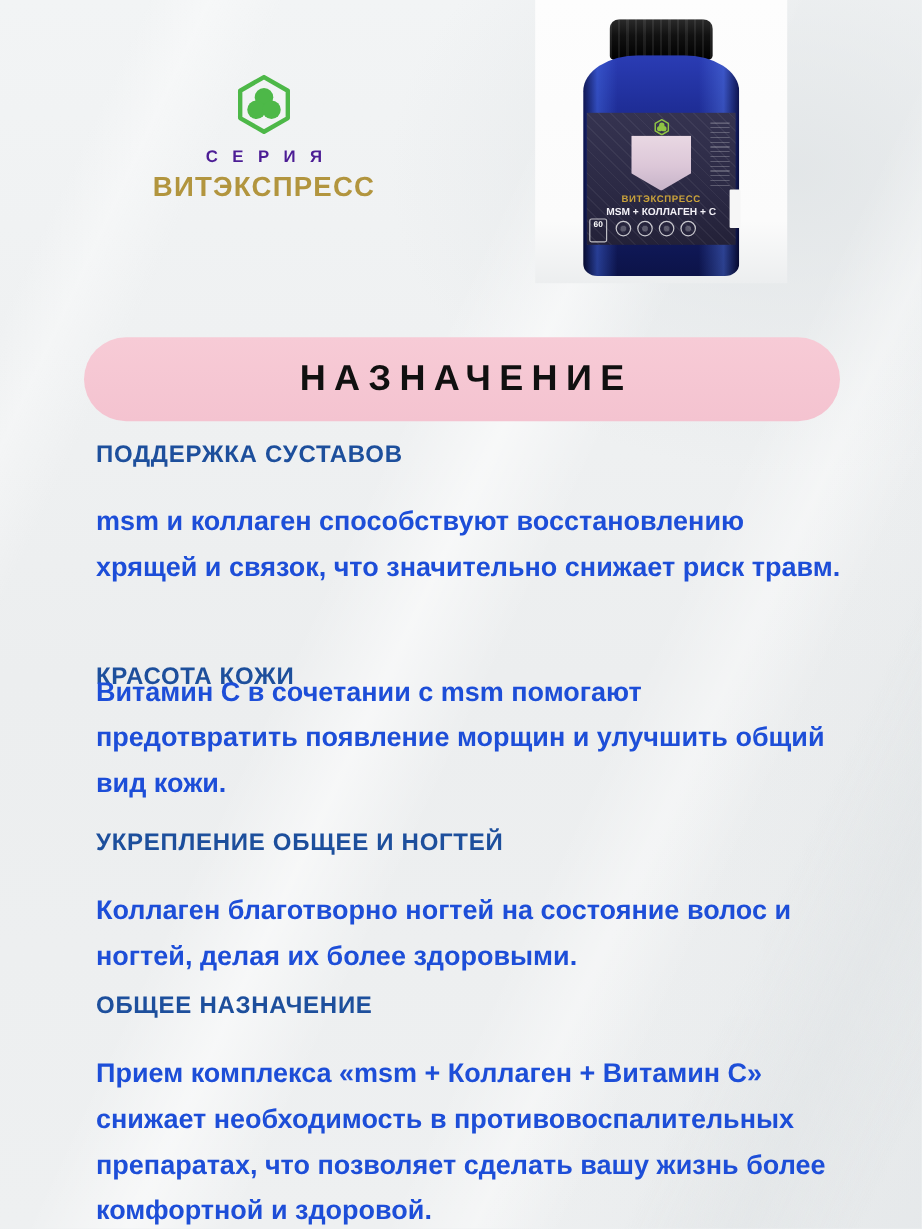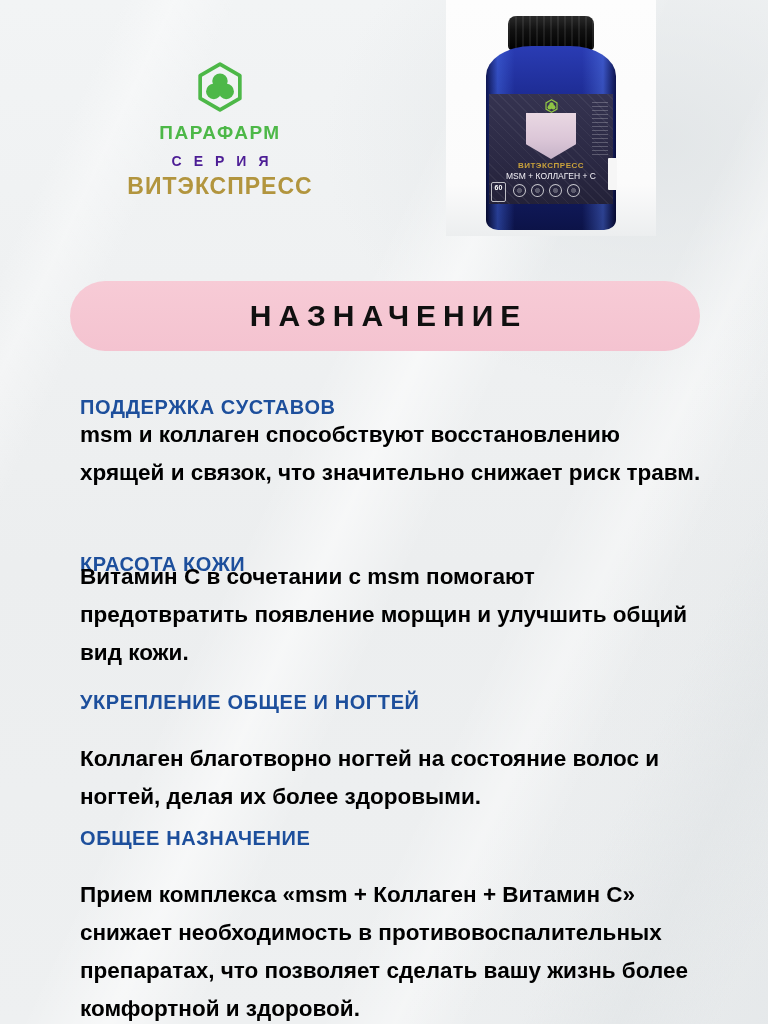--- a/index.html
+++ b/index.html
@@ -63,21 +63,21 @@
   }
   .label-logo{ position:absolute; left:56px; top:5px; }
   .shield{
     position:absolute; left:37px; top:19px; width:50px; height:46px;
     background:linear-gradient(180deg,#e9d8e3 0%, #dcc7d8 55%, #c6b3c8 100%);
     clip-path:polygon(0 0, 100% 0, 100% 68%, 50% 100%, 0 68%);
   }
   .label-brand{ position:absolute; left:0; top:67px; width:100%; text-align:center;
     font-size:8px; font-weight:bold; letter-spacing:.5px; color:#c9a23b; }
   .label-name{ position:absolute; left:0; top:77px; width:100%; text-align:center;
-    font-size:8.5px; font-weight:normal; color:#f2f0f6; }
+    font-size:8.5px; font-weight:bold; color:#f2f0f6; }
   .label-icons{ position:absolute; left:24px; top:90px; width:96px; display:flex; gap:5px; }
   .qicon{ width:13px; height:13px; border:1px solid rgba(255,255,255,.75); border-radius:50%;
     background:radial-gradient(circle at 50% 50%, rgba(255,255,255,.25) 0 30%, rgba(0,0,0,0) 32%); }
   .badge60{
     position:absolute; left:2px; top:88px; width:15px; height:20px;
     border:1px solid rgba(255,255,255,.7); border-radius:2px;
     color:#fff; font-size:7px; font-weight:bold; text-align:center; line-height:9px;
   }
   .badge60 small{ display:block; font-size:4px; font-weight:normal; line-height:4px; }
   .fineprint{
@@ -92,40 +92,39 @@
     position:absolute; left:70px; top:281px; width:630px; height:70px;
     background:linear-gradient(180deg,#f7cbd6 0%, #f4c3d0 100%);
     border-radius:35px;
     display:flex; align-items:center; justify-content:center;
   }
   .banner-title{ font-size:30px; font-weight:800; letter-spacing:7px; color:#101010; padding-left:7px; }
 
   
   .section{ position:absolute; left:80px; width:624px; }
   .sec-heading{ font-size:20px; font-weight:bold; letter-spacing:.6px; color:#1d4f9c; }
-  .sec-body{ font-size:22.5px; font-weight:bold; line-height:38px; color:#000000; }
-  #s1h{ top:368px;margin-top:28px; } #s1b{ top:416px; }
+  .sec-body{ font-size:22.5px; font-weight:bold; line-height:38px; color:#1d4ed8; }
+  #s1h{ top:368px; } #s1b{ top:416px; }
   #s2h{ top:553px; } #s2b{ top:558px; }
   #s3h{ top:691px; } #s3b{ top:740px; }
   #s4h{ top:827px; } #s4b{ top:876px; }
 </style>
 </head>
 <body>
 
 <div class="texture"></div>
 <div class="texture2"></div>
 
 <div class="brand">
   <svg class="brand-logo" width="48" height="50" viewBox="0 0 64 68">
     <polygon points="32,3 59,18.5 59,49.5 32,65 5,49.5 5,18.5" fill="none" stroke="#4db848" stroke-width="5" stroke-linejoin="round"></polygon>
     <circle cx="32" cy="26" r="10.5" fill="#4db848"></circle>
     <circle cx="23.5" cy="40" r="10.5" fill="#4db848"></circle>
     <circle cx="40.5" cy="40" r="10.5" fill="#4db848"></circle>
   </svg>
-  <div class="brand-name">ПАРАФАРМ</div>
   <div class="series-label">СЕРИЯ</div>
   <div class="series-name">ВИТЭКСПРЕСС</div>
 </div>
 
 <div class="photo">
   <div class="bottle">
     <div class="cap"></div>
     <div class="bottle-body">
       <div class="label">
         <svg class="label-logo" width="13" height="14" viewBox="0 0 64 68">

